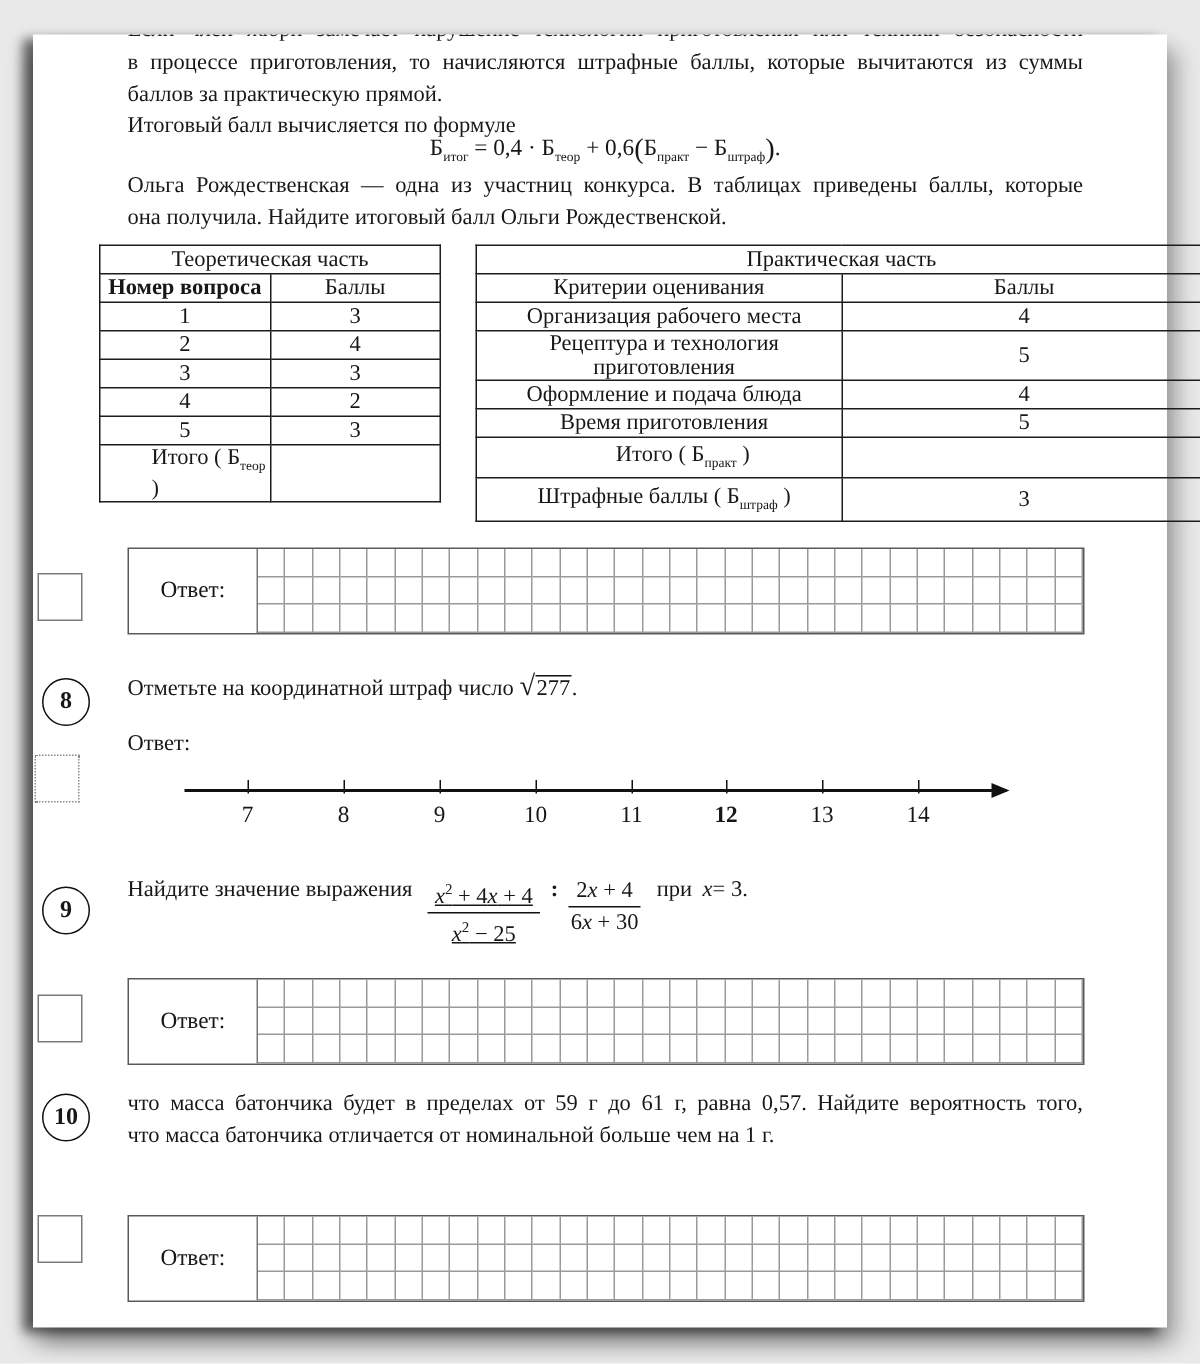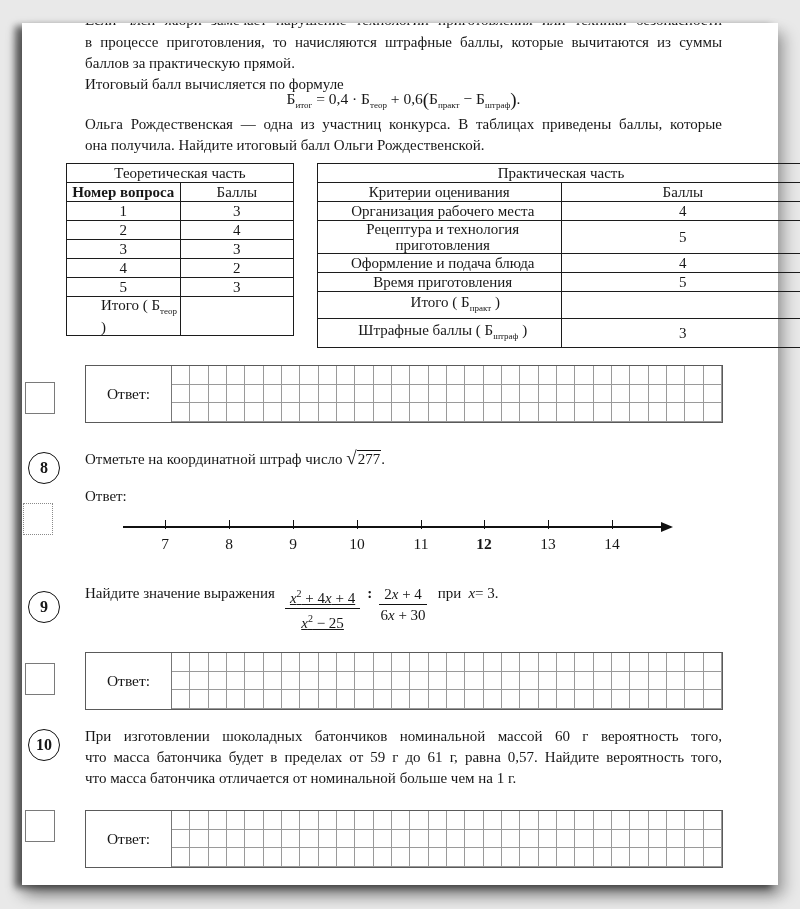--- a/index.html
+++ b/index.html
@@ -386,21 +386,20 @@
         <div class="cell"></div>
         <div class="cell"></div>
         <div class="cell"></div>
         <div class="cell"></div>
         <div class="cell"></div>
       </div>
   </div>
 
   <div class="abs qnum" style="left:6px; top:706px;">10</div>
   <div class="abs txt" style="left:63px; top:703px; width:637px;">
-    <div class="just">При изготовлении шоколадных батончиков номинальной массой 60 г вероятность того,</div>
     <div class="just">что масса батончика будет в пределах от 59 г до 61 г, равна 0,57. Найдите вероятность того,</div>
     <div>что масса батончика отличается от номинальной больше чем на 1 г.</div>
   </div>
 
   <div class="abs sidebox" style="left:3px; top:787px;"></div>
   <div class="abs ansbox" style="left:63px; top:787px;">
     <div class="anslabel">Ответ:</div>
     <div class="cells">
         <div class="cell"></div>
         <div class="cell"></div>

